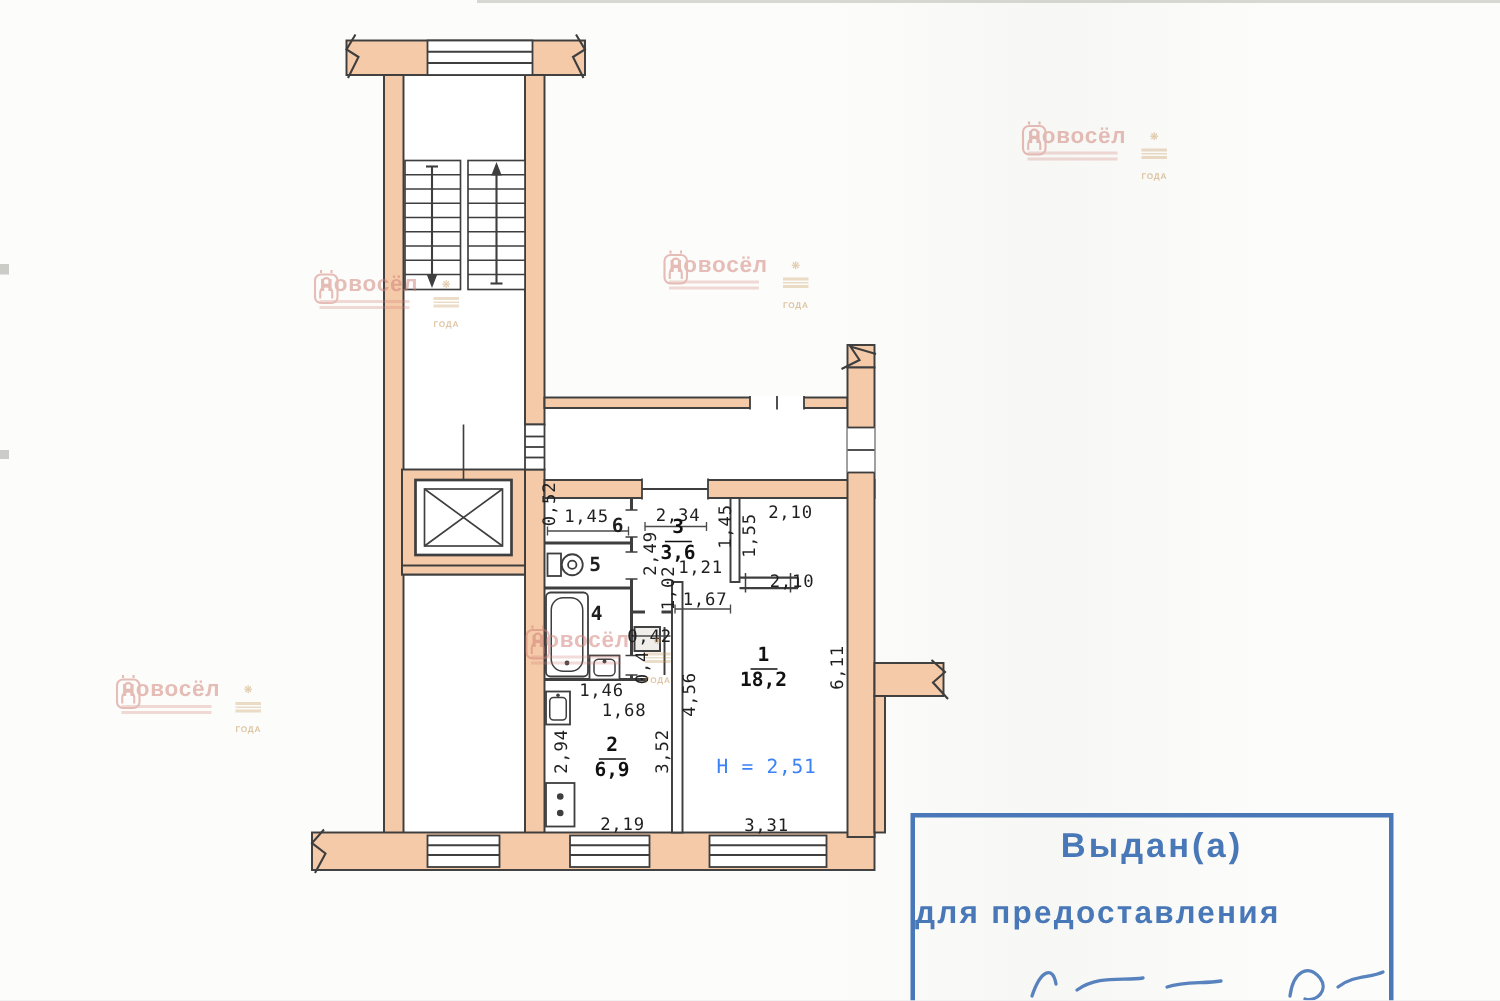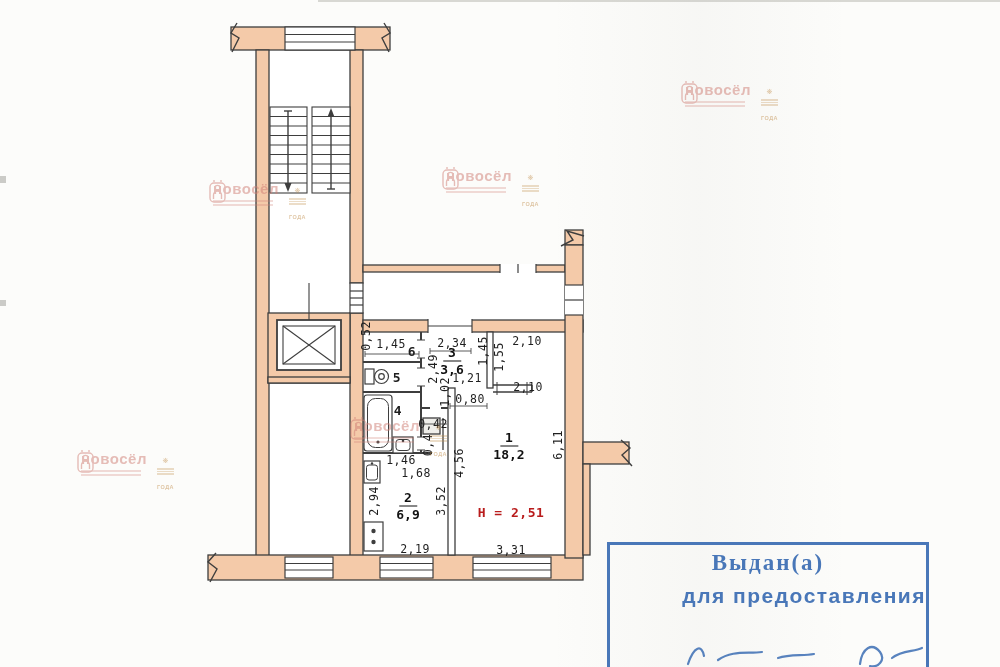--- a/index.html
+++ b/index.html
@@ -11,37 +11,37 @@
   svg{position:absolute;left:0;top:0;}
   
   .lb{position:absolute;font-size:11.5px;color:#1f1f1f;white-space:nowrap;
       transform:translate(-50%,-50%);letter-spacing:.5px;}
   .lb.v{transform:translate(-50%,-50%) rotate(-90deg);}
   .lb.b{font-weight:bold;font-size:13px;}
   .room-label{position:absolute;transform:translate(-50%,-50%);text-align:center;
       color:#111;font-weight:bold;font-size:13px;line-height:14px;white-space:nowrap;}
   .room-label .num{display:inline-block;border-bottom:1.5px solid #111;padding:0 5px 1px;}
   .room-label .area{display:block;padding-top:1px;}
-  .height-note{color:#b91c1c;font-weight:bold;font-size:13px;}
+  .height-note{color:#3b82f6;font-weight:normal;font-size:13px;}
   
   .wm{position:absolute;display:flex;align-items:flex-start;color:#cf7d74;opacity:.5;}
   .wm .wm-icon{flex:0 0 auto;margin-right:4px;}
   .wm .wm-brand{font-family:"Liberation Sans",sans-serif;font-weight:bold;font-size:15px;
       letter-spacing:.5px;line-height:15px;}
   .wm .wm-sub i{display:block;width:60px;height:2px;background:currentColor;opacity:.55;margin-top:2px;}
   .wm .wm-award{margin-left:10px;text-align:center;color:#c08d4b;font-family:"Liberation Sans",sans-serif;}
   .wm .wm-award .star{font-size:7px;line-height:7px;}
   .wm .wm-award i{display:block;width:17px;height:1.5px;background:currentColor;opacity:.6;margin:1px auto 0;}
   .wm .wm-award .award-txt{font-size:5.5px;font-weight:bold;letter-spacing:.5px;margin-top:1px;}
   
   #stamp{position:absolute;left:607px;top:542px;width:316px;height:150px;
       border:3px solid #3c6eb4;color:#3c6eb4;opacity:.93;
       font-family:"Liberation Sans",sans-serif;font-weight:bold;}
-  #stamp .s1{text-align:center;font-size:23px;letter-spacing:2px;margin-top:5px;font-family:Liberation Serif, serif;}
-  #stamp .s2,#stamp .s3{text-align:right;font-size:21px;letter-spacing:1.5px;margin-top:8px;}
+  #stamp .s1{text-align:center;font-size:23px;letter-spacing:2px;margin-top:5px;}
+  #stamp .s2,#stamp .s3{text-align:left;font-size:21px;letter-spacing:1.5px;margin-top:20px;}
 </style>
 </head>
 <body>
 
 <div id="page">
   <div id="scan-streak"></div>
   <div id="top-scan-line"></div>
   <div class="edge-dash" style="top:176px"></div>
   <div class="edge-dash" style="top:300px;height:6px"></div>
 
@@ -230,21 +230,21 @@
 
   <div class="lb v" style="left:366px;top:336px">0,52</div>
   <div class="lb" style="left:391px;top:344px">1,45</div>
   <div class="lb" style="left:452px;top:343px">2,34</div>
   <div class="lb" style="left:527px;top:341px">2,10</div>
   <div class="lb v" style="left:483px;top:351px">1,45</div>
   <div class="lb v" style="left:499px;top:357px">1,55</div>
   <div class="lb v" style="left:433px;top:369px">2,49</div>
   <div class="lb" style="left:467px;top:378px">1,21</div>
   <div class="lb v" style="left:445px;top:392px">1,02</div>
-  <div class="lb" style="left:470px;top:399px">0,80</div>
+  <div class="lb" style="left:470px;top:399px">1,67</div>
   <div class="lb" style="left:528px;top:387px">2,10</div>
   <div class="lb" style="left:433px;top:424px">0,42</div>
   <div class="lb v" style="left:428px;top:445px">0,4</div>
   <div class="lb" style="left:401px;top:460px">1,46</div>
   <div class="lb" style="left:416px;top:473px">1,68</div>
   <div class="lb v" style="left:459px;top:463px">4,56</div>
   <div class="lb v" style="left:374px;top:501px">2,94</div>
   <div class="lb v" style="left:441px;top:501px">3,52</div>
   <div class="lb v" style="left:558px;top:445px">6,11</div>
   <div class="lb" style="left:415px;top:549px">2,19</div>

